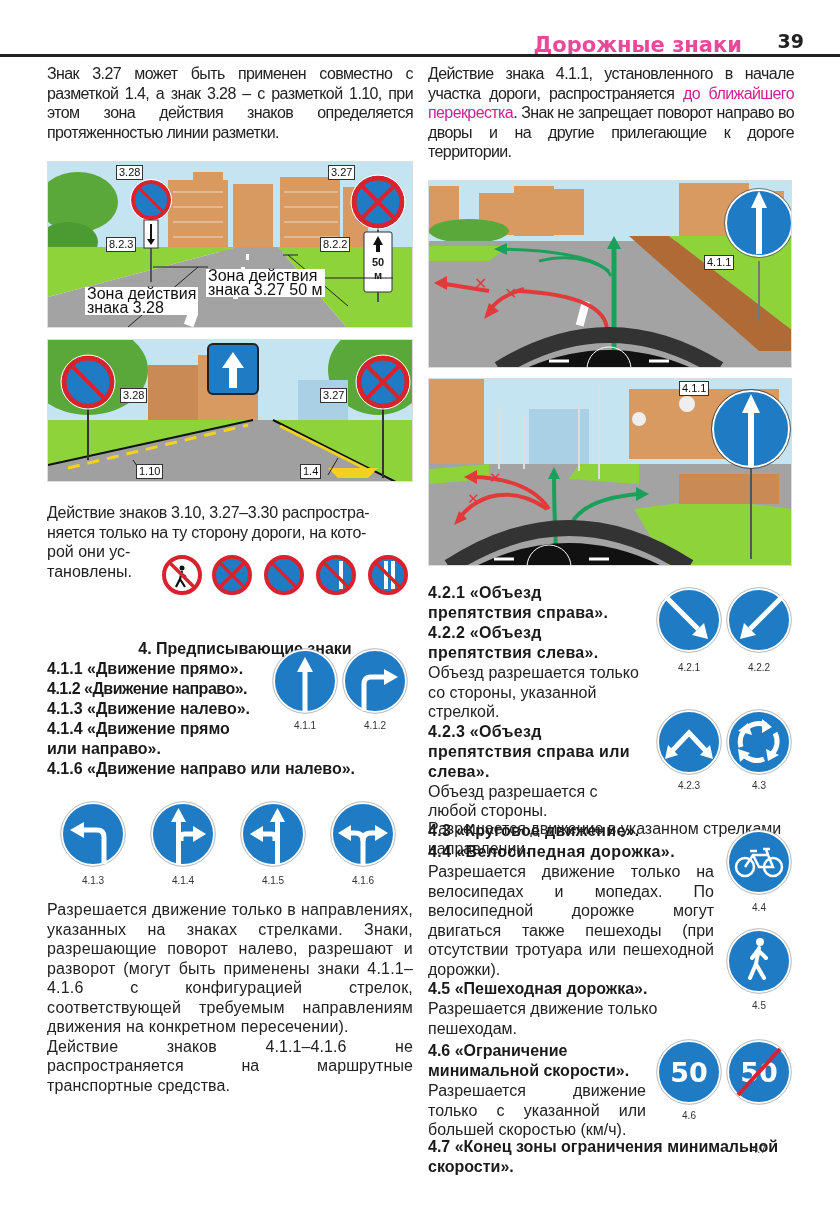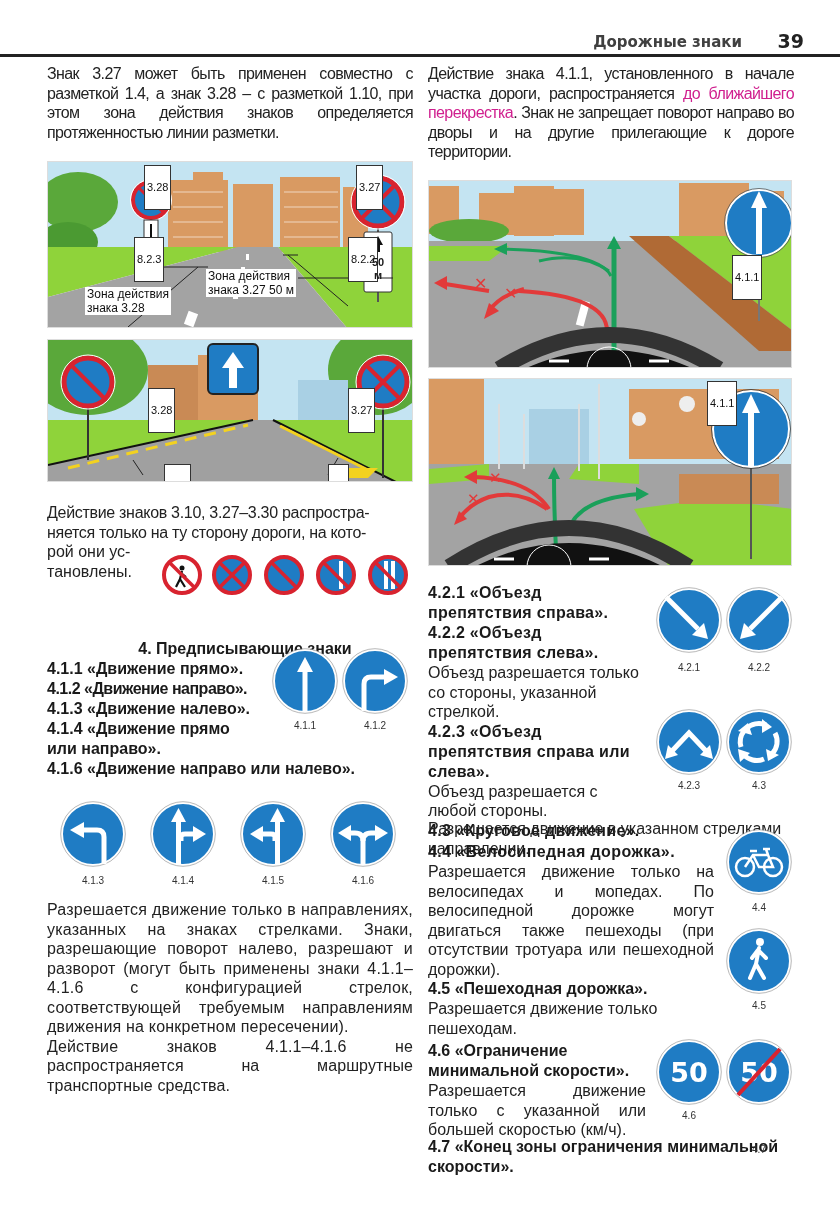--- a/index.html
+++ b/index.html
@@ -1,34 +1,34 @@
 <!DOCTYPE html>
 <html><head>
 <meta charset="utf-8">
 <style>
   * { box-sizing: border-box; margin: 0; padding: 0; }
   html, body { width: 840px; height: 1218px; background: #ffffff; overflow: hidden; }
   body { font-family: "Liberation Sans", "DejaVu Sans", sans-serif; color: #1a1a1a; position: relative; }
 
   .header { position: absolute; left: 0; top: 0; width: 840px; height: 58px; }
-  .header-title { position: absolute; right: 98px; top: 33px; font-family: "DejaVu Sans", sans-serif; font-weight: bold; font-size: 15px; color: #404040; }
+  .header-title { position: absolute; right: 98px; top: 33px; font-family: "DejaVu Sans", sans-serif; font-weight: bold; font-size: 21px; color: #ec4899; }
   .header-page { position: absolute; right: 36px; top: 30px; font-family: "DejaVu Sans", sans-serif; font-weight: bold; font-size: 19px; color: #222; }
   .header-rule { position: absolute; left: 0; top: 54px; width: 840px; height: 3px; background: #222; }
 
   .col { position: absolute; }
   .col-left { left: 47px; top: 64px; width: 366px; }
   .col-right { left: 428px; top: 64px; width: 366px; }
 
   p.t { font-size: 16px; line-height: 19.5px; text-align: justify; color: #222; }
   .cond { letter-spacing: -0.6px; }
   .mag { color: #d0208f; }
 
   .illus { position: absolute; border: 1px solid #ddd; overflow: hidden; }
-  .sign-lbl { position: absolute; background: #fff; border: 1px solid #333; font-size: 11px; padding: 15px 2px; line-height: 13px; color: #111; margin-left: 28px; }
-  .zone-lbl { position: absolute; background: #fff; font-size: 12px; line-height: 14px; padding: 0 2px; color: #111; }
+  .sign-lbl { position: absolute; background: #fff; border: 1px solid #333; font-size: 11px; padding: 0 2px; line-height: 13px; color: #111; }
+  .zone-lbl { position: absolute; background: #fff; font-size: 16px; line-height: 14px; padding: 0 2px; color: #111; }
 
   .sign { position: absolute; }
   .cap { position: absolute; font-size: 10px; color: #333; text-align: center; width: 60px; }
 
   .heading { font-weight: bold; font-size: 16px; line-height: 20px; }
 </style>
 </head>
 <body>
 
 <div class="header">

